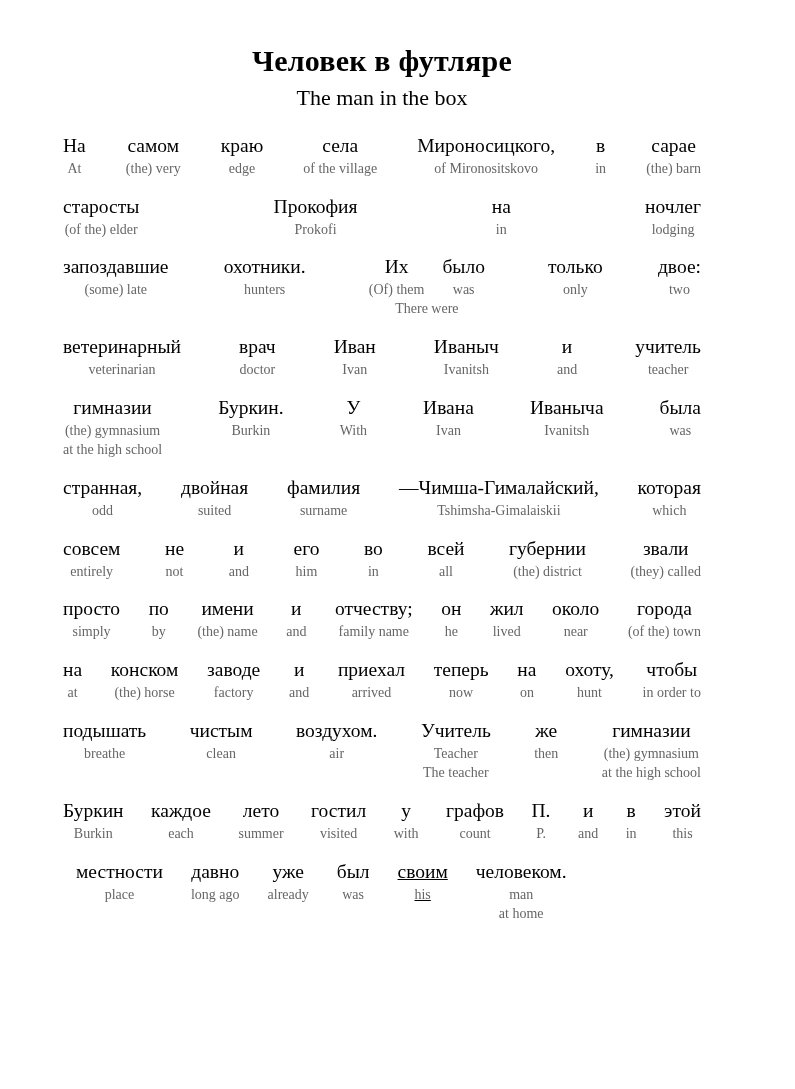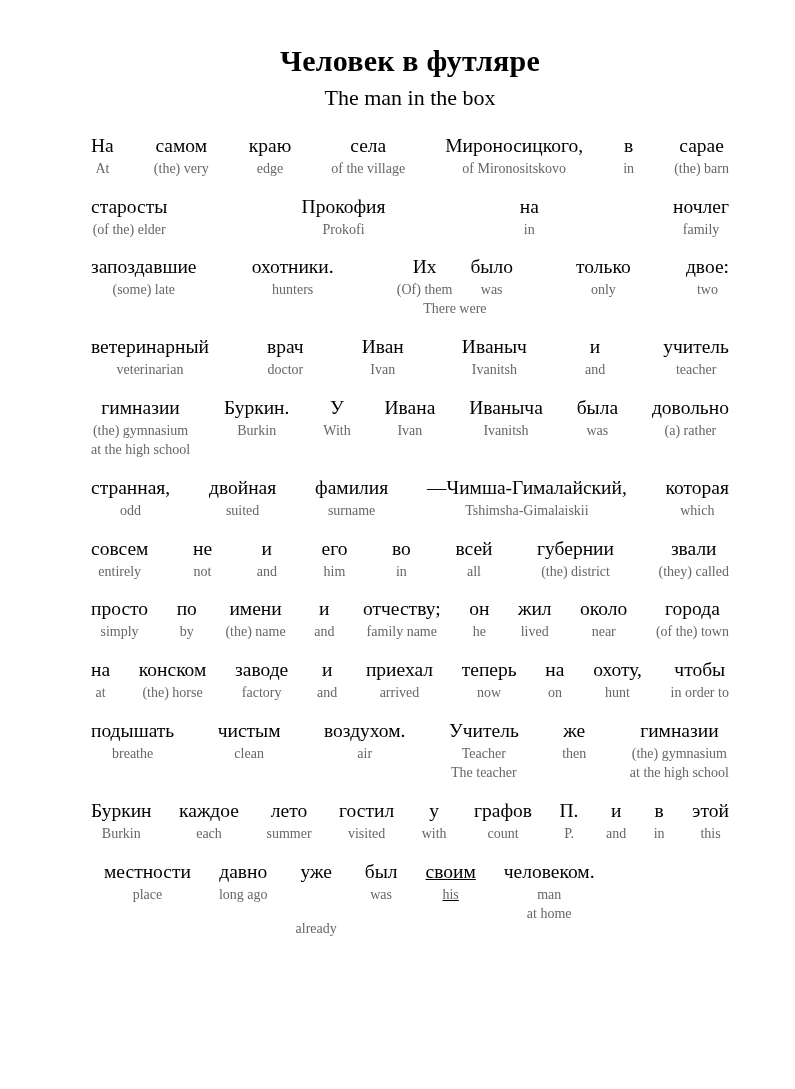--- a/index.html
+++ b/index.html
@@ -13,21 +13,20 @@
     min-height: 1089px;
     font-family: "Liberation Serif", "DejaVu Serif", serif;
     color: #000000;
     -webkit-font-smoothing: antialiased;
   }
 
   .page {
     width: 764px;
     box-sizing: border-box;
     padding: 44px 62px 30px 62px;
-    margin-left: 28px;
   }
 
   
   .title {
     font-size: 30px;
     font-weight: bold;
     text-align: center;
     letter-spacing: 0.2px;
     margin: 0 0 6px 0;
     line-height: 1.15;
@@ -155,21 +154,21 @@
         <div class="wordpair">
           <span class="ru">Прокофия</span>
           <span class="en">Prokofi</span>
         </div>
         <div class="wordpair">
           <span class="ru">на</span>
           <span class="en">in</span>
         </div>
         <div class="wordpair">
           <span class="ru">ночлег</span>
-          <span class="en">family</span>
+          <span class="en">lodging</span>
         </div>
       </div>
       <div class="line">
         <div class="wordpair">
           <span class="ru">запоздавшие</span>
           <span class="en">(some) late</span>
         </div>
         <div class="wordpair">
           <span class="ru">охотники.</span>
           <span class="en">hunters</span>
@@ -241,24 +240,20 @@
           <span class="en">Ivan</span>
         </div>
         <div class="wordpair">
           <span class="ru">Иваныча</span>
           <span class="en">Ivanitsh</span>
         </div>
         <div class="wordpair">
           <span class="ru">была</span>
           <span class="en">was</span>
         </div>
-        <div class="wordpair">
-          <span class="ru">довольно</span>
-          <span class="en">(a) rather</span>
-        </div>
       </div>
       <div class="line">
         <div class="wordpair">
           <span class="ru">странная,</span>
           <span class="en">odd</span>
         </div>
         <div class="wordpair">
           <span class="ru">двойная</span>
           <span class="en">suited</span>
         </div>
@@ -457,21 +452,21 @@
       </div>
       <div class="line" style="justify-content: flex-start;">
         <div class="wordpair" style="padding: 0px 14px;">
           <span class="ru">местности</span>
           <span class="en">place</span>
         </div>
         <div class="wordpair" style="padding: 0px 14px;">
           <span class="ru">давно</span>
           <span class="en">long ago</span>
         </div>
-        <div class="wordpair" style="padding: 0px 14px; gap: 34px;">
+        <div class="wordpair" style="padding: 0px 14px;">
           <span class="ru">уже</span>
           <span class="en">already</span>
         </div>
         <div class="wordpair" style="padding: 0px 14px;">
           <span class="ru">был</span>
           <span class="en">was</span>
         </div>
         <div class="wordpair" style="padding: 0px 14px; text-decoration: underline;">
           <span class="ru">своим</span>
           <span class="en">his</span>

